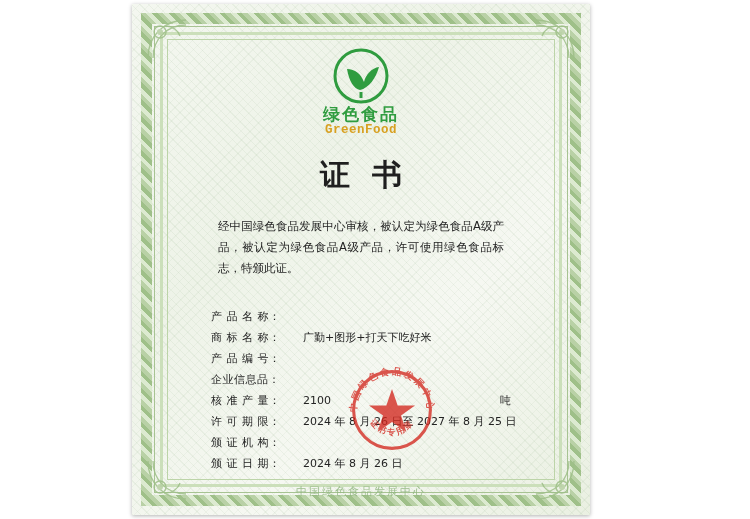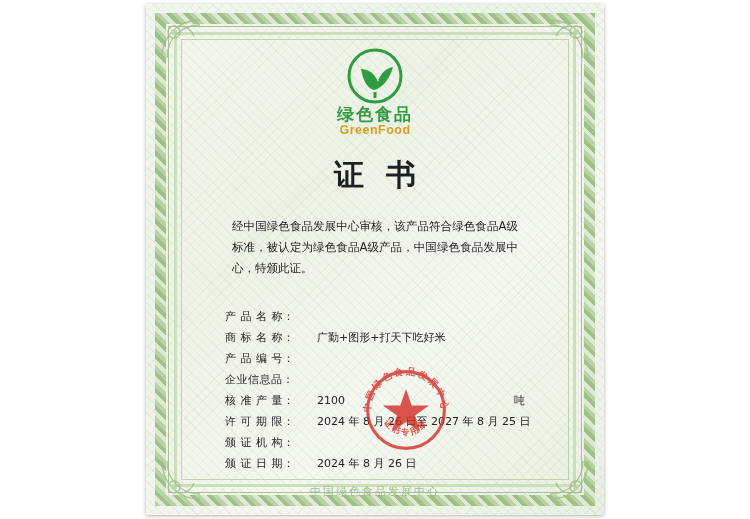--- a/index.html
+++ b/index.html
@@ -10,21 +10,21 @@
     width: 750px;
     height: 519px;
     background: #ffffff;
     font-family: "Liberation Sans", sans-serif;
     overflow: hidden;
   }
 
   
   .cert-sheet {
     position: absolute;
-    left: 146px;
+    left: 132px;
     top: 4px;
     width: 458px;
     height: 511px;
     background: linear-gradient(135deg,#f4f7f0 0%, #eef3e8 35%, #f6f8f2 65%, #eaf0e2 100%);
     box-shadow: 0 1px 4px rgba(0,0,0,.30);
     overflow: hidden;
   }
   
   .cert-sheet::before {
     content:"";
@@ -96,21 +96,21 @@
   .logo-cn {
     margin-top: 1px;
     font-family: "DejaVu Sans", sans-serif;
     font-size: 17px;
     font-weight: bold;
     letter-spacing: 2px;
     color: #2f9c3f;
     line-height: 1.1;
   }
   .logo-en {
-    font-family: Liberation Sans, sans-serif;
+    font-family: Liberation Mono, monospace;
     font-size: 12.5px;
     font-weight: bold;
     letter-spacing: .5px;
     color: #d8a020;
     line-height: 1.1;
   }
 
   .cert-title {
     margin-top: 18px;
     font-family: Liberation Mono, monospace;
@@ -232,21 +232,21 @@
         <circle cx="28" cy="28" r="26" fill="none" stroke="#2f9c3f" stroke-width="3"></circle>
         <path d="M14 21 C22 21 28 26 31 34 C33 26 39 20 46 19 C43 30 36 40 27 42 C21 41 16 33 14 21 Z" fill="#2f9c3f"></path>
         <path d="M28 44 L28 50" stroke="#2f9c3f" stroke-width="3"></path>
       </svg>
       <div class="logo-cn">绿色食品</div>
       <div class="logo-en">GreenFood</div>
     </div>
 
     <div class="cert-title">证书</div>
 
-    <div class="para">经中国绿色食品发展中心审核，该产品符合绿色食品A级标准，被认定为绿色食品A级产品，中国绿色食品发展中心，特颁此证。</div>
+    <div class="para">经中国绿色食品发展中心审核，被认定为绿色食品A级产品，被认定为绿色食品A级产品，许可使用绿色食品标志，特颁此证。</div>
 
     <div class="fields">
       <div class="field-row">
         <span class="field-label">产 品 名 称：</span>
       </div>
       <div class="field-row">
         <span class="field-label">商 标 名 称：</span>
         <span class="field-value">广勤+图形+打天下吃好米</span>
       </div>
       <div class="field-row">

